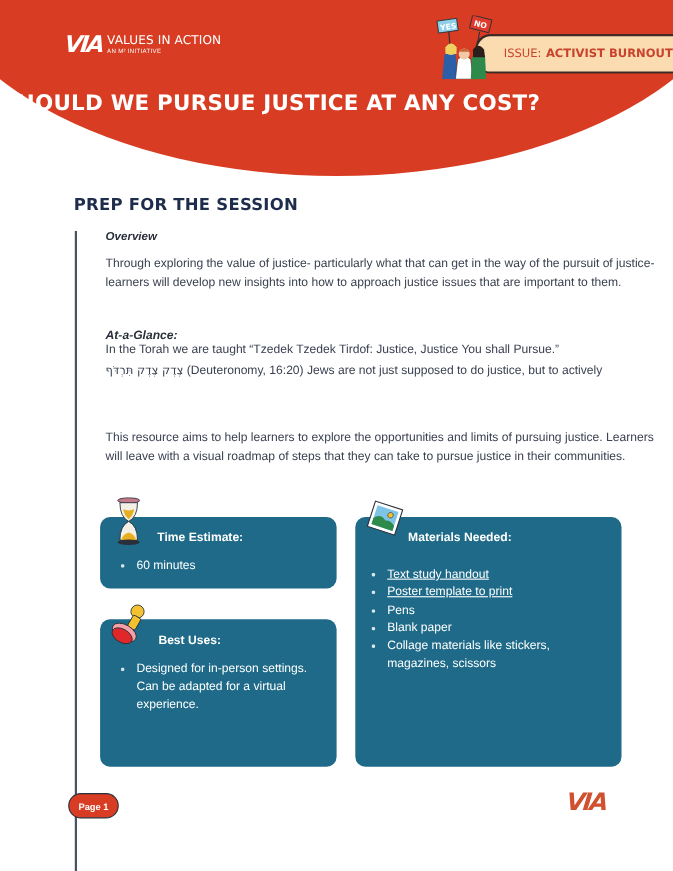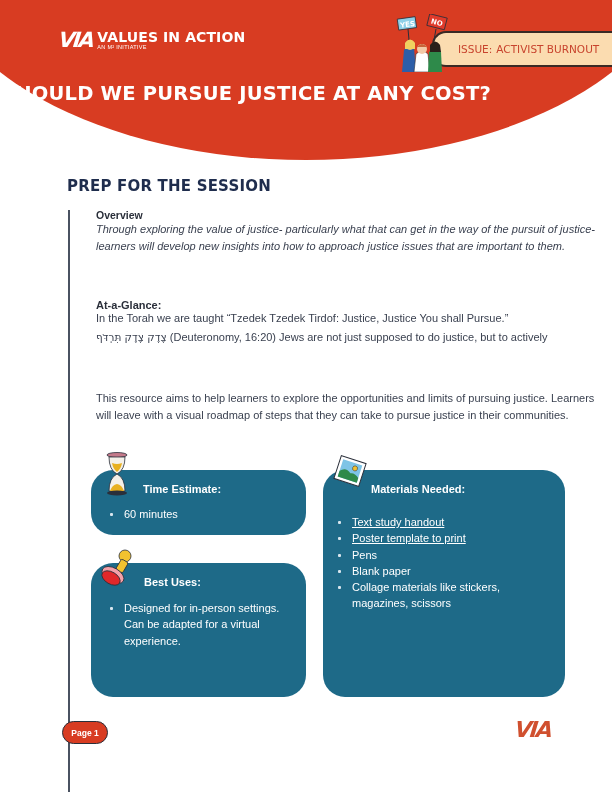--- a/index.html
+++ b/index.html
@@ -6,50 +6,50 @@
     html, body { width: 612px; height: 792px; overflow: hidden; background: #ffffff; }
     body { position: relative; font-family: "Liberation Sans", sans-serif; color: #333a47; }
 
     .header-band {
       position: absolute; left: -70px; top: -260px; width: 752px; height: 420px;
       background: #d83c22; border-radius: 50%;
     }
     .logo { position: absolute; left: 59px; top: 29px; display: flex; align-items: flex-start; color: #fff; }
     .logo-mark { font-family: "DejaVu Sans", sans-serif; font-weight: bold; font-size: 21px; letter-spacing: -2px; line-height: 22px; font-style: italic; transform: skewX(-6deg); }
     .logo-text { margin-left: 4px; margin-top: 2px; }
-    .logo-title { font-family: "DejaVu Sans", sans-serif; font-weight: bold; font-size: 14px; line-height: 12px; letter-spacing: 0.1px; }
+    .logo-title { font-family: "DejaVu Sans", sans-serif; font-weight: normal; font-size: 11px; line-height: 12px; letter-spacing: 0.1px; }
     .logo-sub { font-size: 5.5px; line-height: 8px; letter-spacing: 0.3px; }
 
     .issue-badge {
       position: absolute; left: 432px; top: 31px; width: 190px; height: 36px;
       background: #fbdcb0; border-top: 2px solid #3a2a25; border-bottom: 2px solid #3a2a25; border-left: 2px solid #3a2a25;
       border-radius: 14px 0 0 14px;
       display: flex; align-items: center; padding-left: 24px;
       font-family: "DejaVu Sans", sans-serif; font-size: 10.5px; color: #c8432d;
     }
-    .issue-badge .issue-value { font-weight: normal; margin-left: 4px; }
+    .issue-badge .issue-value { font-weight: bold; margin-left: 4px; }
 
     .activists { position: absolute; left: 396px; top: 14px; width: 58px; height: 58px; }
 
     .page-title {
       position: absolute; left: 0; top: 82px; width: 492px; text-align: center;
       font-family: "DejaVu Sans", sans-serif; font-weight: bold; font-size: 19.5px; color: #ffffff; letter-spacing: 0.2px;
     }
 
     .left-rule { position: absolute; left: 68px; top: 210px; width: 1.5px; height: 582px; background: #4a5261; }
 
     .section-title {
       position: absolute; left: 67px; top: 177px;
       font-family: "DejaVu Sans", sans-serif; font-weight: bold; font-size: 15px; color: #1f2d4d; letter-spacing: 0.2px;
     }
 
-    .subhead { position: absolute; font-weight: bold; font-size: 10.5px; color: #2a2f3a; }
+    .subhead { position: absolute; font-weight: bold; font-style: italic; font-size: 10.5px; color: #2a2f3a; }
     .para { position: absolute; left: 96px; width: 505px; font-size: 11px; line-height: 16.5px; color: #3a4150; }
 
-    .card { position: absolute; background: #1e6a88; border-radius: 22px; color: #ffffff; }
+    .card { position: absolute; background: #1e6a88; border-radius: 9px; color: #ffffff; }
     .card-title { position: absolute; font-weight: bold; font-size: 11px; color: #ffffff; }
     .card ul { position: absolute; list-style: none; font-size: 11px; line-height: 16.3px; }
     .card li { position: relative; padding-left: 15px; }
     .card li::before { content: ""; position: absolute; left: 1px; top: 7px; width: 3px; height: 3px; background: #d8e6ee; border-radius: 1px; }
     .card li.link span { text-decoration: underline; }
 
     .icon-abs { position: absolute; }
 
     .page-pill {
       position: absolute; left: 62px; top: 721px; width: 46px; height: 23px;
@@ -100,21 +100,21 @@
   <circle cx="39" cy="33" r="5" fill="#8a5a3a"></circle>
   <path d="M34 31 Q39 24 44 31 L45 38 L34 38 Z" fill="#2a1f1a"></path>
 </svg>
 
 <div class="page-title">SHOULD WE PURSUE JUSTICE AT ANY COST?</div>
 
 <div class="section-title">PREP FOR THE SESSION</div>
 <div class="left-rule"></div>
 
 <div class="subhead" style="left:96px; top:209px;">Overview</div>
-<div class="para" style="top:221px;font-style:italic;">Through exploring the value of justice- particularly what that can get in the way of the pursuit of justice-  learners will develop new insights into how to approach justice issues that are important to them.</div>
+<div class="para" style="top:232px;">Through exploring the value of justice- particularly what that can get in the way of the pursuit of justice-  learners will develop new insights into how to approach justice issues that are important to them.</div>
 
 <div class="subhead" style="left:96px; top:299px; font-size:11px;">At-a-Glance:</div>
 <div class="para" style="top:310px;">
   <div>In the Torah we are taught “Tzedek Tzedek Tirdof: Justice, Justice You shall Pursue.”</div>
   <div style="margin-top:2px;">
     <span dir="rtl" style="font-family:'DejaVu Sans', sans-serif; font-size:10.5px;">צֶדֶק צֶדֶק תִּרְדֹּף</span>
     <span>(Deuteronomy, 16:20)  Jews are not just supposed to do justice, but to actively</span>
   </div>
 </div>
 

